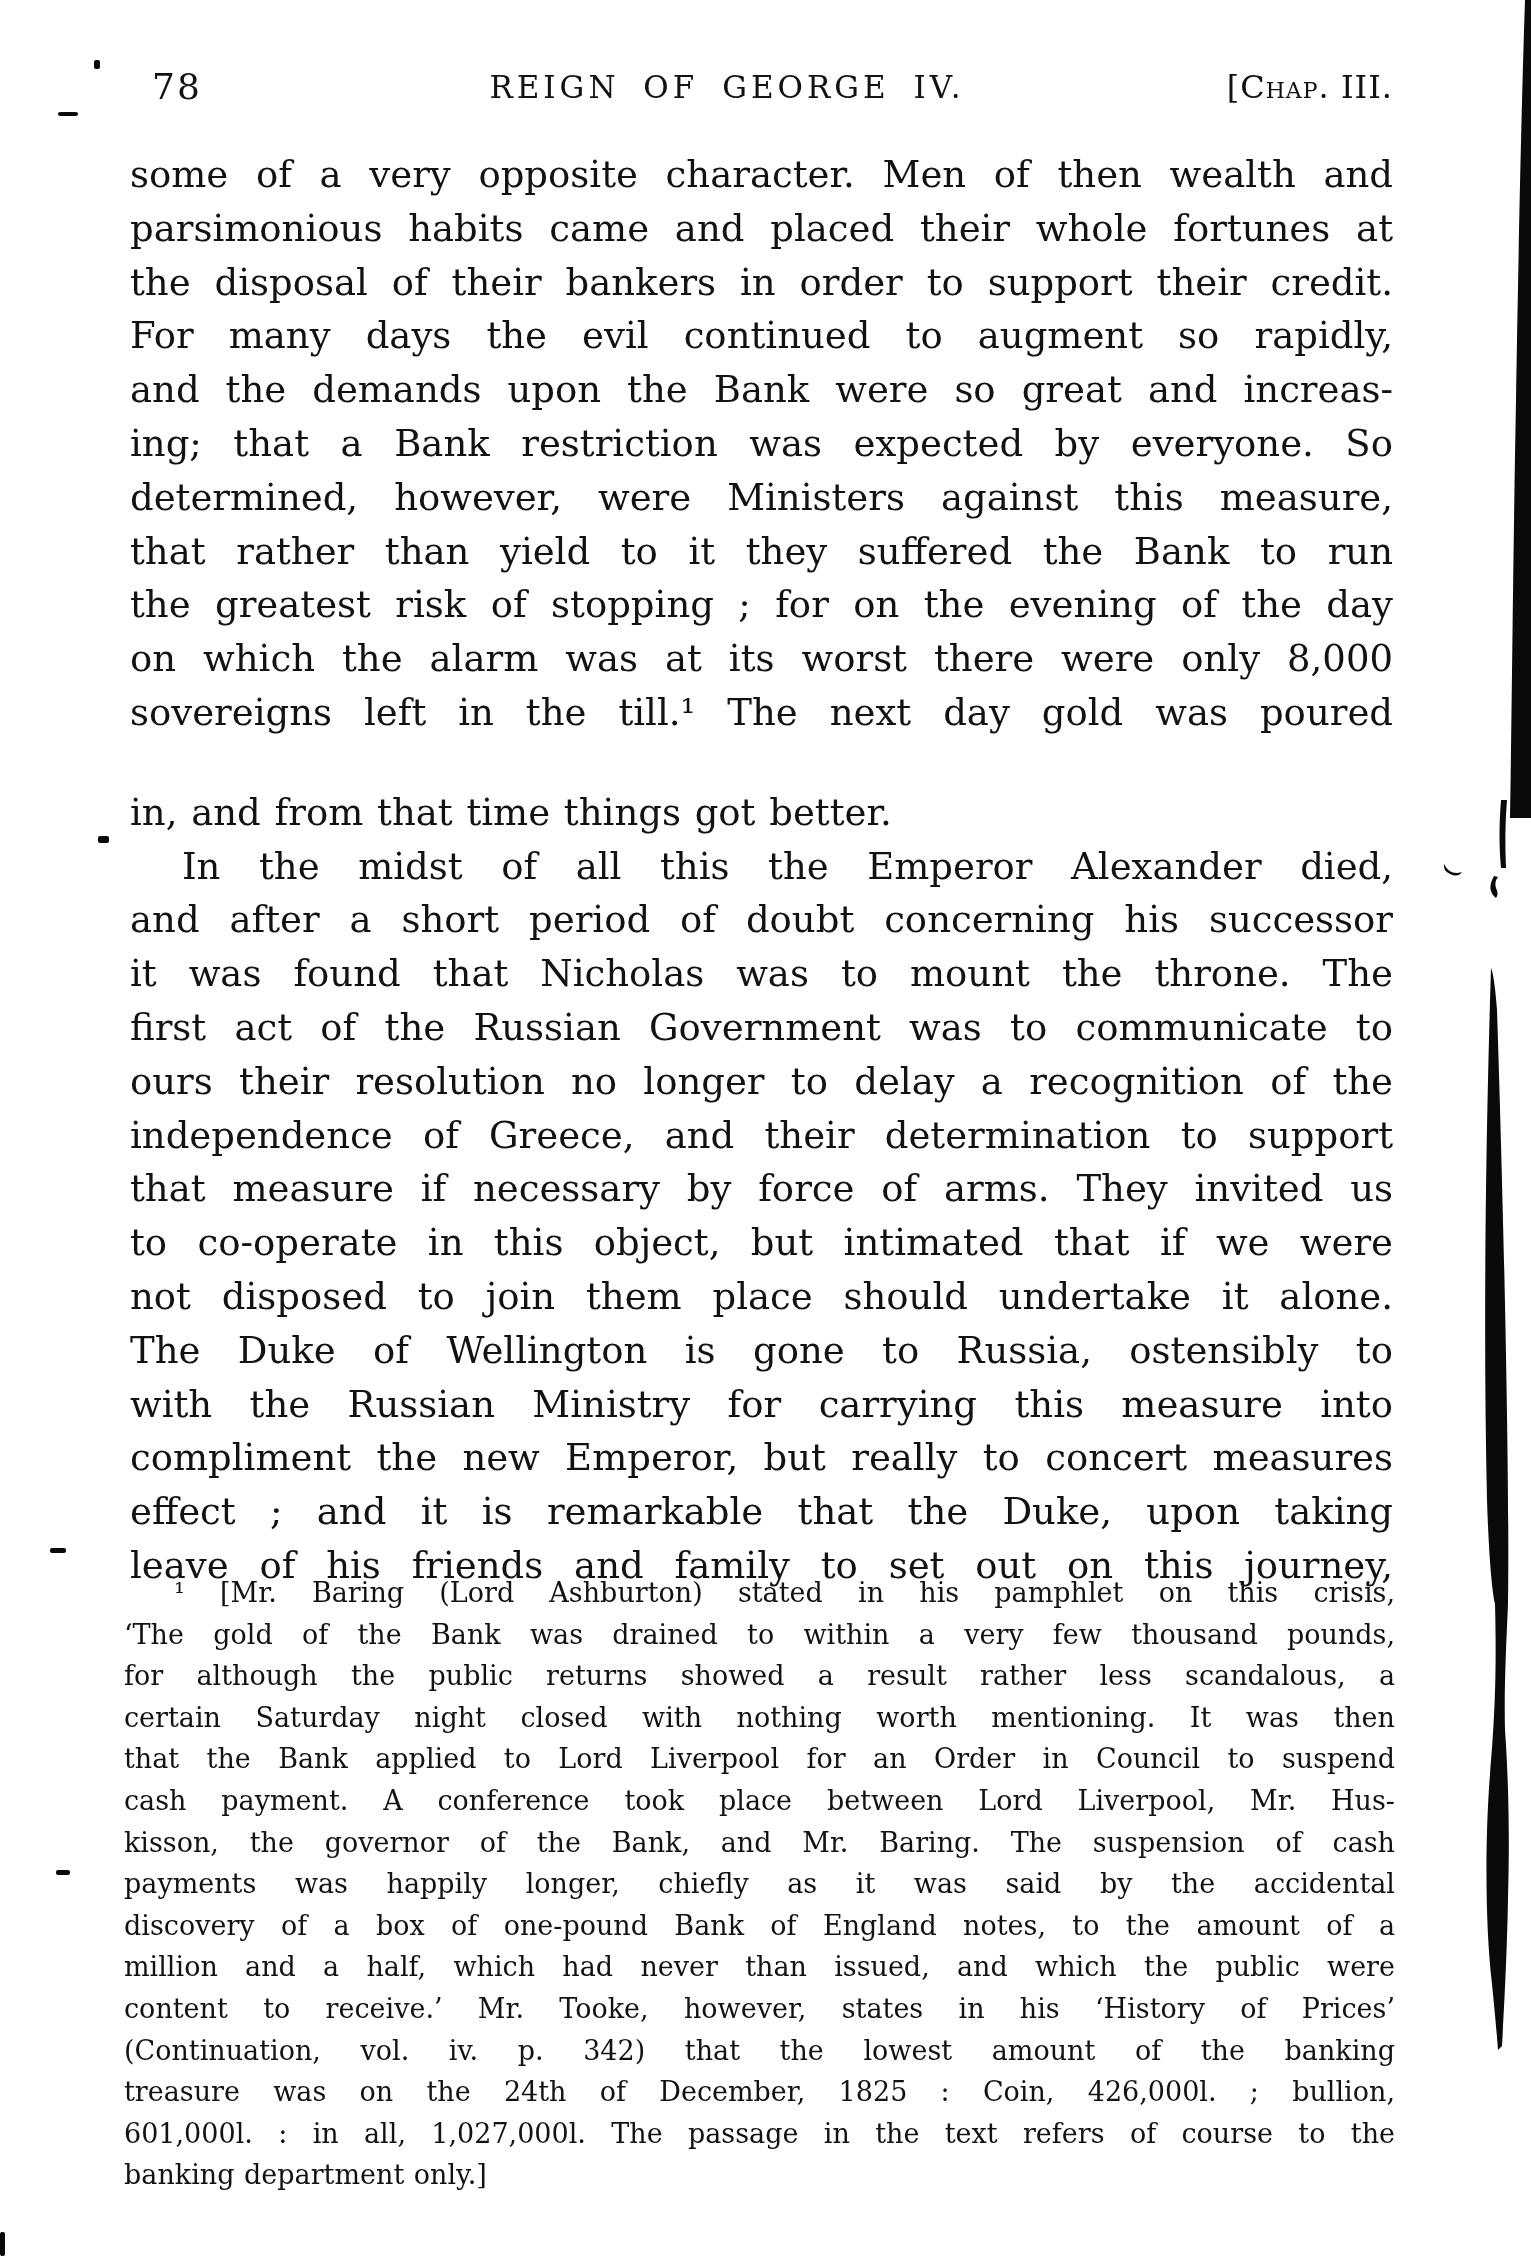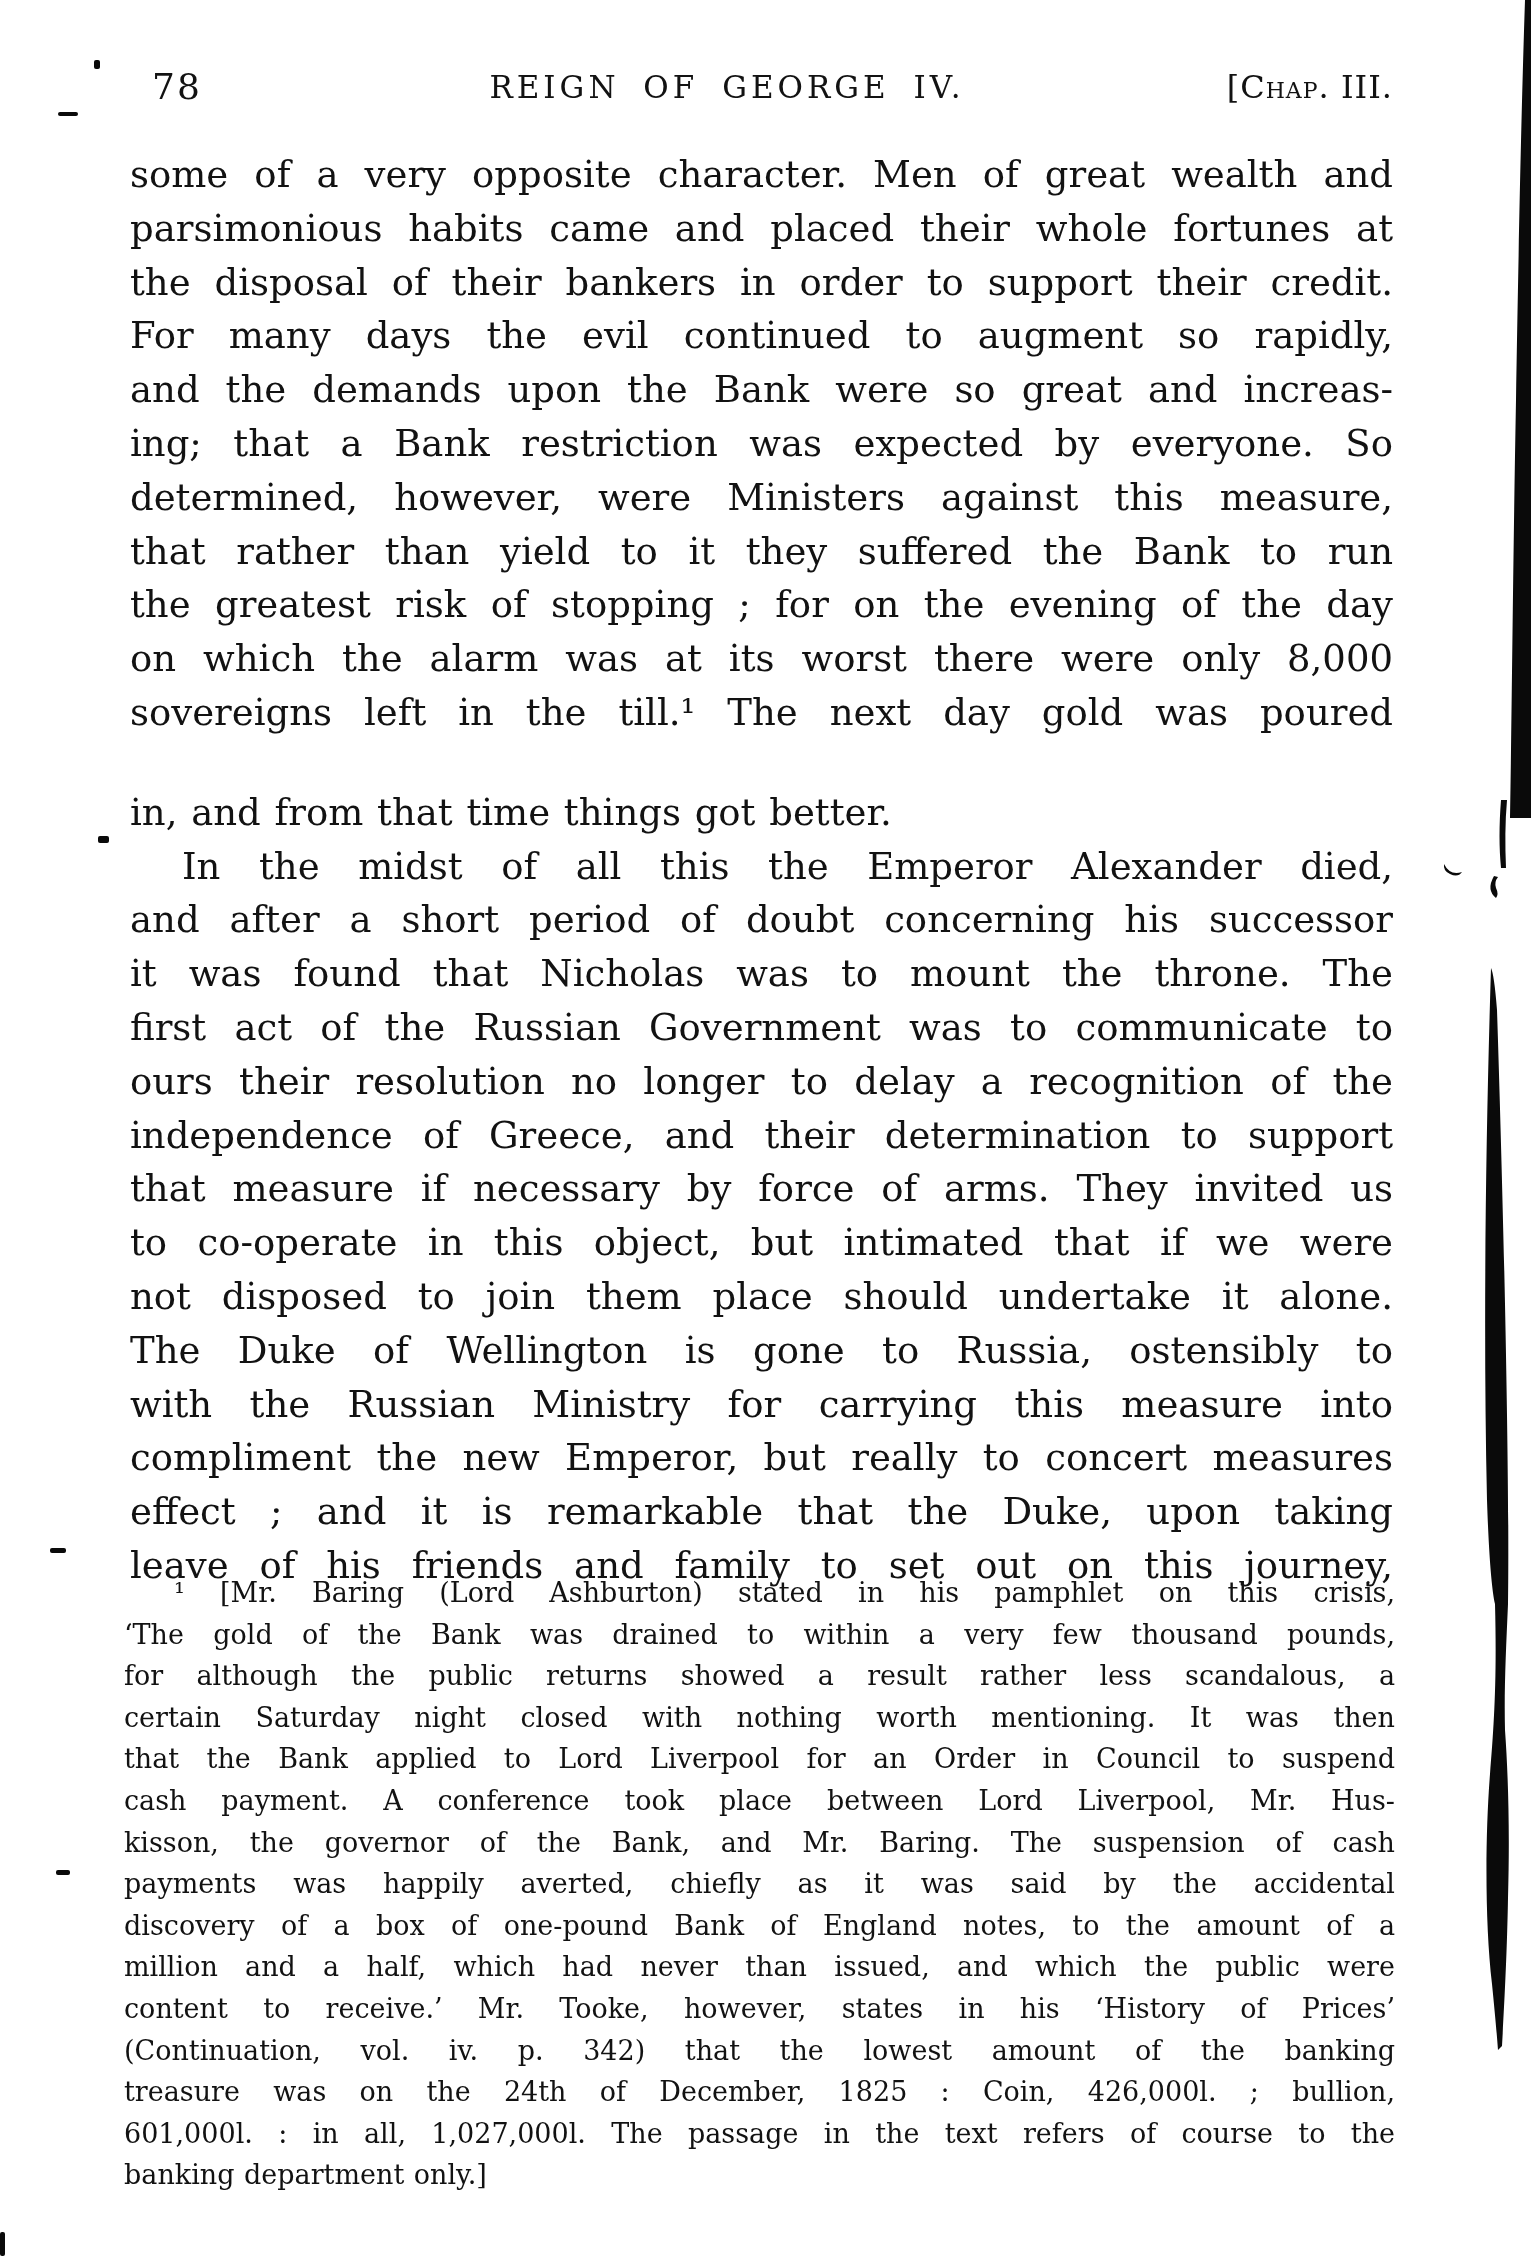--- a/index.html
+++ b/index.html
@@ -54,21 +54,21 @@
 <div class="page">
 
   <div class="header">
     <span class="page-number">78</span>
     <span class="running-title">REIGN OF GEORGE IV.</span>
     <span class="chapter-ref">[Chap. III.</span>
   </div>
 
   <div class="body-text" id="body-container">
       <div class="para">
-        <div class="bline">some of a very opposite character.  Men of great wealth and</div>
+        <div class="bline">some of a very opposite character.  Men of then wealth and</div>
         <div class="bline">parsimonious habits came and placed their whole fortunes at</div>
         <div class="bline">the disposal of their bankers in order to support their credit.</div>
         <div class="bline">For many days the evil continued to augment so rapidly,</div>
         <div class="bline">and the demands upon the Bank were so great and increas-</div>
         <div class="bline">ing; that a Bank restriction was expected by everyone.  So</div>
         <div class="bline">determined, however, were Ministers against this measure,</div>
         <div class="bline">that rather than yield to it they suffered the Bank to run</div>
         <div class="bline">the greatest risk of stopping ; for on the evening of the day</div>
         <div class="bline">on which the alarm was at its worst there were only 8,000</div>
         <div class="bline">sovereigns left in the till.¹  The next day gold was poured</div>
@@ -94,21 +94,21 @@
 
   <div class="footnote" id="footnote-container">
       <div class="para">
         <div class="fline indent">¹ [Mr. Baring (Lord Ashburton) stated in his pamphlet on this crisis,</div>
         <div class="fline">‘The gold of the Bank was drained to within a very few thousand pounds,</div>
         <div class="fline">for although the public returns showed a result rather less scandalous, a</div>
         <div class="fline">certain Saturday night closed with nothing worth mentioning.  It was then</div>
         <div class="fline">that the Bank applied to Lord Liverpool for an Order in Council to suspend</div>
         <div class="fline">cash payment.  A conference took place between Lord Liverpool, Mr. Hus-</div>
         <div class="fline">kisson, the governor of the Bank, and Mr. Baring.  The suspension of cash</div>
-        <div class="fline">payments was happily averted, chiefly as it was said by the accidental</div>
+        <div class="fline">payments was happily longer, chiefly as it was said by the accidental</div>
         <div class="fline">discovery of a box of one-pound Bank of England notes, to the amount of a</div>
         <div class="fline">million and a half, which had never than issued, and which the public were</div>
         <div class="fline">content to receive.’  Mr. Tooke, however, states in his ‘History of Prices’</div>
         <div class="fline">(Continuation, vol. iv. p. 342) that the lowest amount of the banking</div>
         <div class="fline">treasure was on the 24th of December, 1825 : Coin, 426,000l. ; bullion,</div>
         <div class="fline">601,000l. : in all, 1,027,000l.  The passage in the text refers of course to the</div>
         <div class="fline short">banking department only.]</div>
       </div>
     </div>
 

